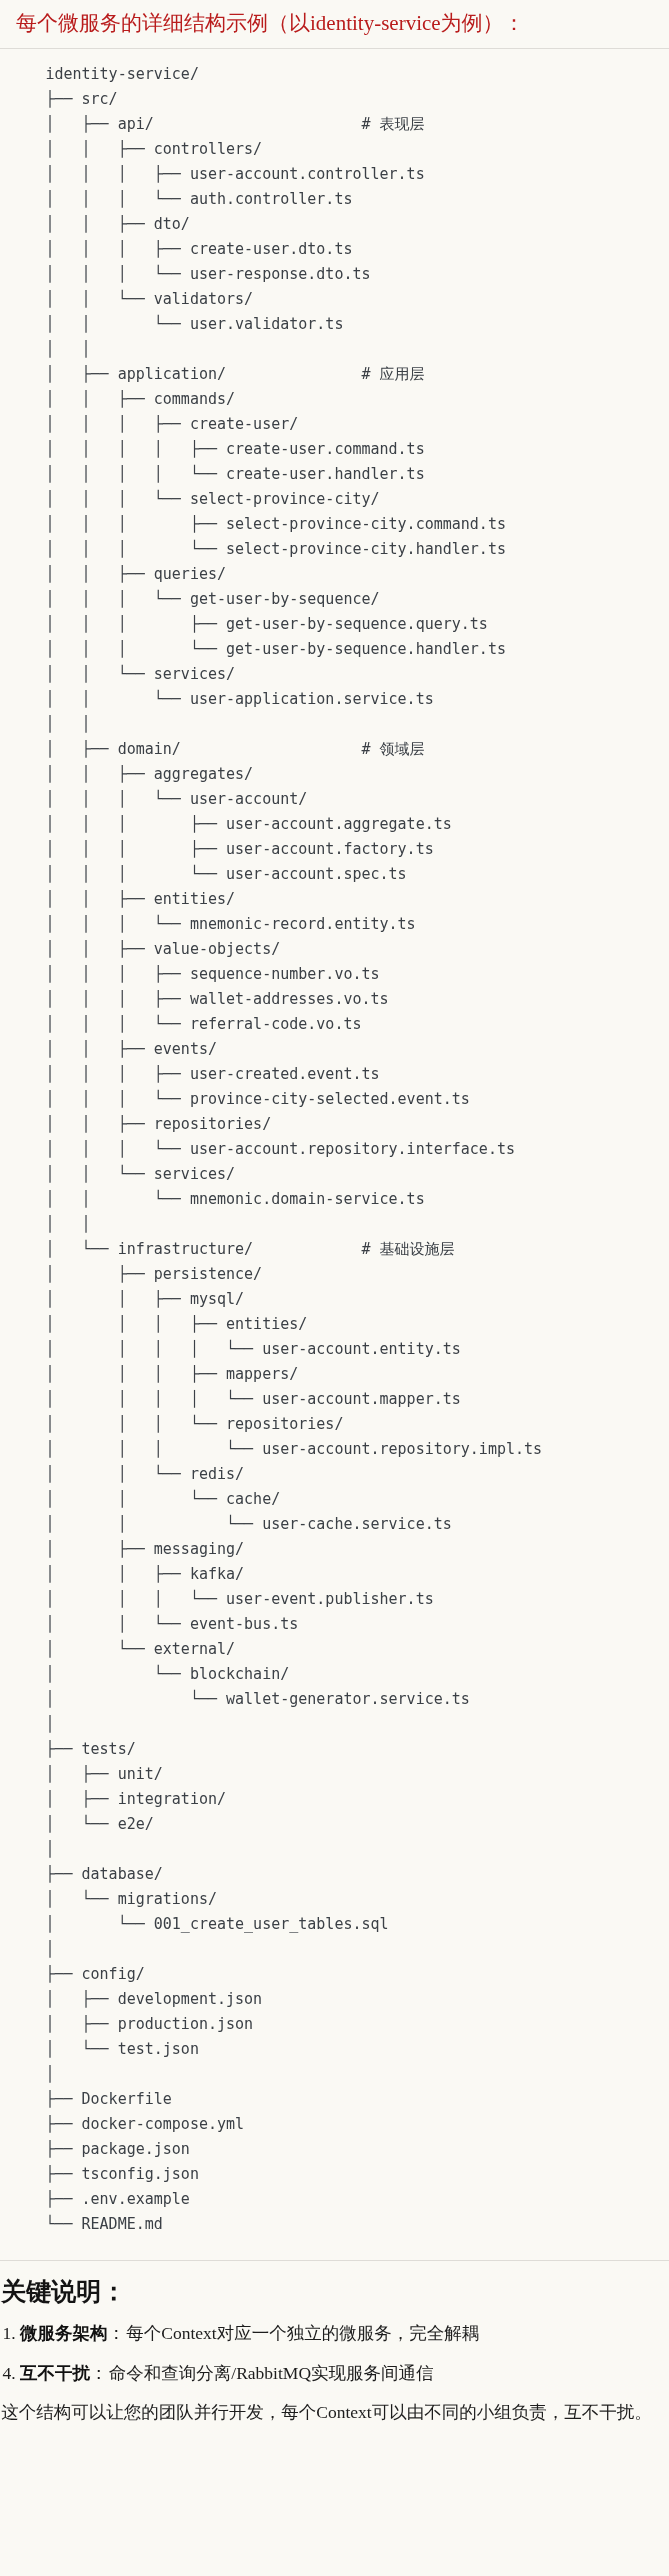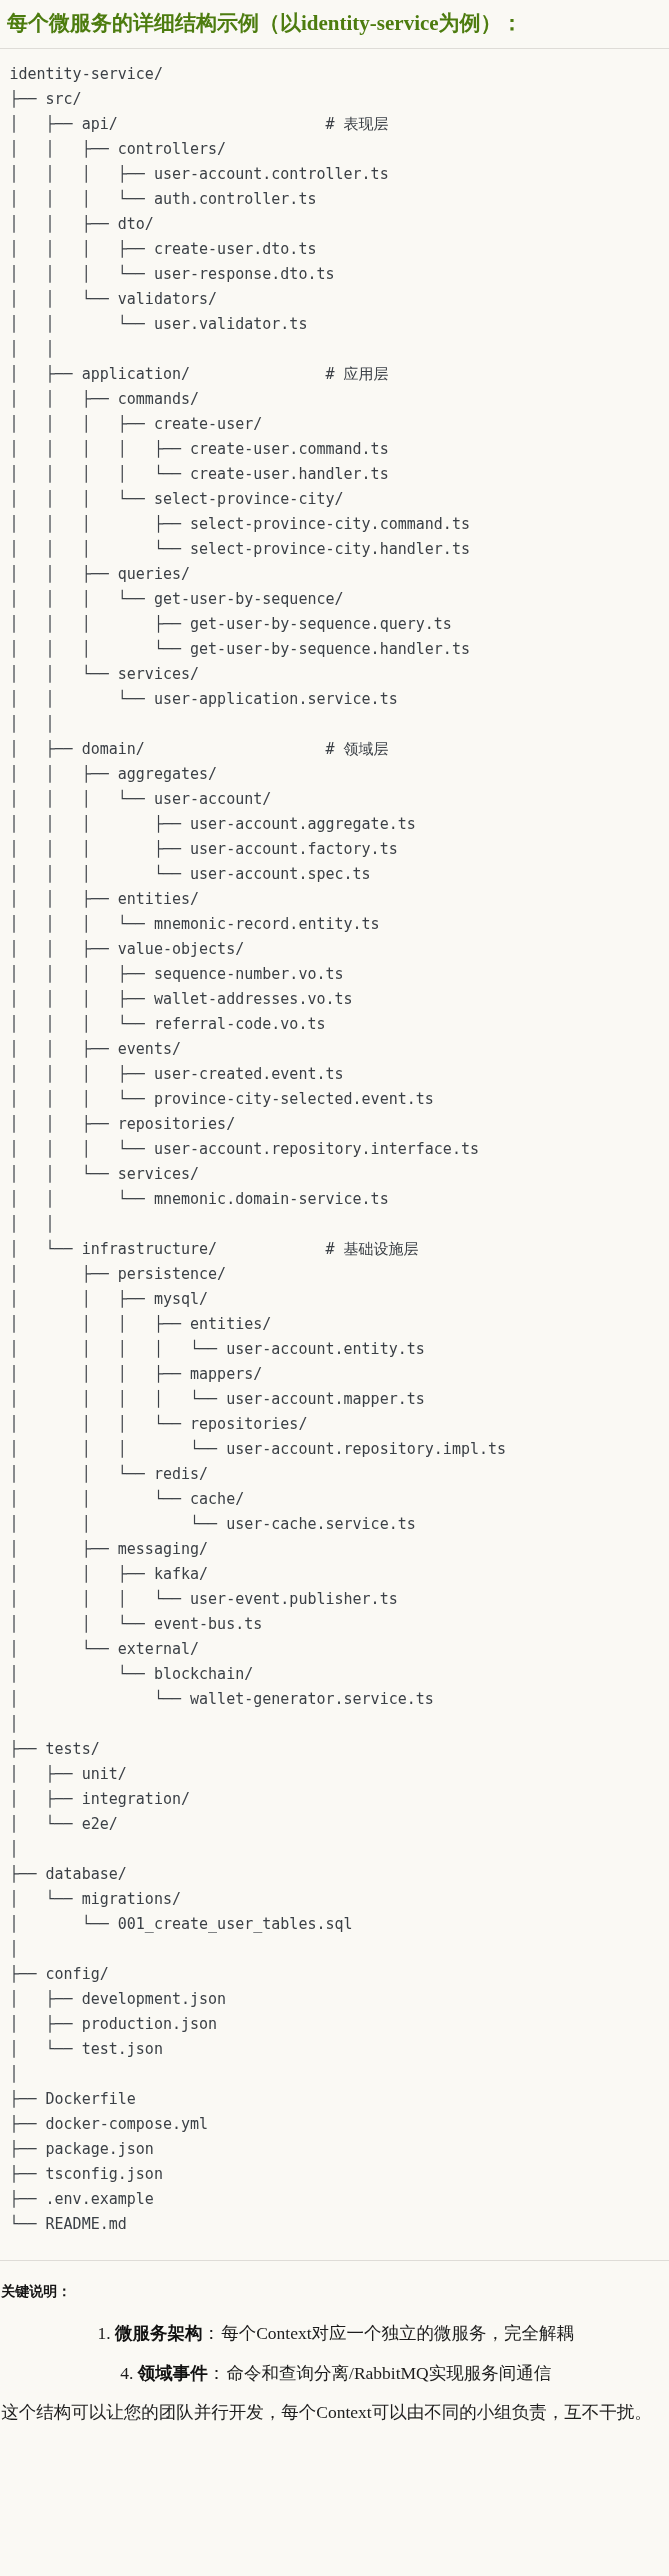--- a/index.html
+++ b/index.html
@@ -11,60 +11,60 @@
     width: 669px;
     min-height: 2576px;
     box-sizing: border-box;
     padding-bottom: 9.4px;
     font-family: "Liberation Serif", "DejaVu Serif", serif;
     color: #202020;
     overflow: hidden;
   }
   .page-title {
     margin: 10px 0 10.6px 0;
-    padding: 0 7px;
+    padding: 0 16px;
     font-size: 21px;
     line-height: 27.5px;
-    font-weight: bold;
-    color: #4d7c0f;
+    font-weight: normal;
+    color: #b91c1c;
   }
   .code-block {
     border-top: 0.6px solid #dedcd7;
     border-bottom: 0.6px solid #dedcd7;
     background: #faf9f4;
+    padding-left: 36px;
   }
   pre.directory-tree {
     margin: 0;
     padding: 12.5px 5px 23px 9.4px;
     font-family: "DejaVu Sans Mono", "Liberation Mono", monospace;
     font-size: 15px;
     line-height: 25px;
     color: #3b4046;
     white-space: pre;
     overflow: hidden;
   }
   .notes-heading {
     margin: 17px 0 0 0;
     padding: 0 1.3px;
-    font-size: 14px;
+    font-size: 25px;
     line-height: 27.5px;
     font-weight: bold;
     color: #141414;
   }
   .notes-list {
     margin: 0;
     padding: 0;
     list-style: none;
   }
   .note-item {
     margin: 17px 0 0 2.5px;
     font-size: 17.5px;
     line-height: 22.5px;
     color: #1d1d1d;
-    text-align: center;
   }
   .note-item .num {
     margin-right: 4.4px;
   }
   .note-item .label {
     font-weight: bold;
     color: #111111;
   }
   .note-item .sep {
     margin-right: 1.3px;
@@ -173,18 +173,18 @@
 </div>
 
 <div class="notes-heading">关键说明：</div>
 
 <ol class="notes-list">
 
 <li class="note-item">
     <span class="num">1.</span><span class="label">微服务架构</span><span class="sep">：</span><span class="text">每个Context对应一个独立的微服务，完全解耦</span>
   </li>
     <li class="note-item">
-    <span class="num">4.</span><span class="label">领域事件</span><span class="sep">：</span><span class="text">命令和查询分离/RabbitMQ实现服务间通信</span>
+    <span class="num">4.</span><span class="label">互不干扰</span><span class="sep">：</span><span class="text">命令和查询分离/RabbitMQ实现服务间通信</span>
   </li>
   </ol>
 
 <div class="summary-paragraph">这个结构可以让您的团队并行开发，每个Context可以由不同的小组负责，互不干扰。</div>
 
 
 </body></html>

